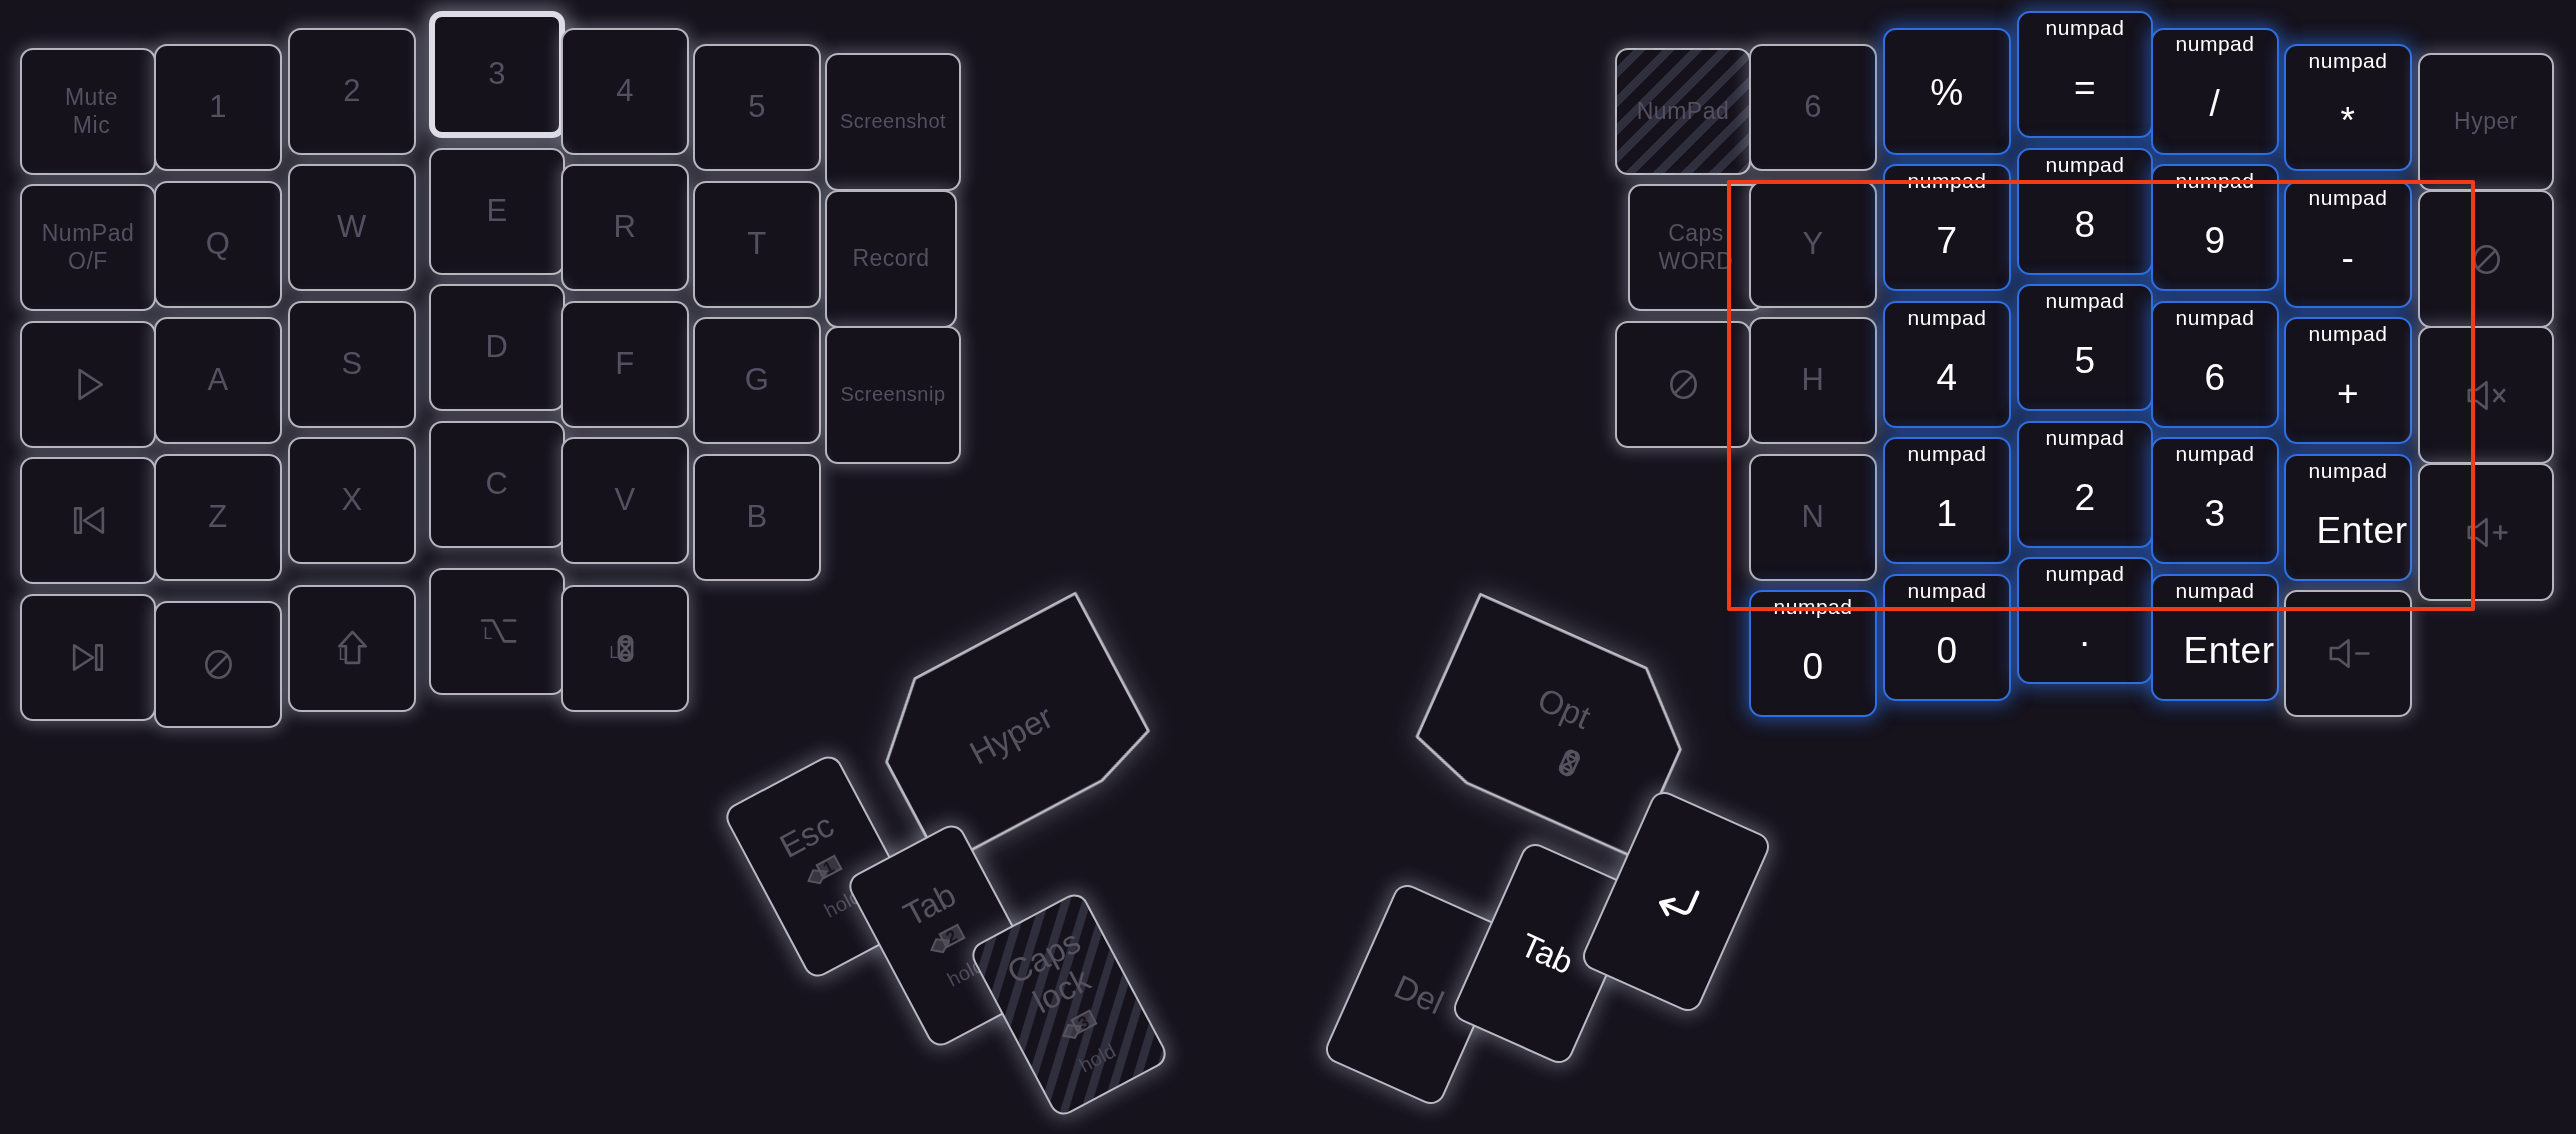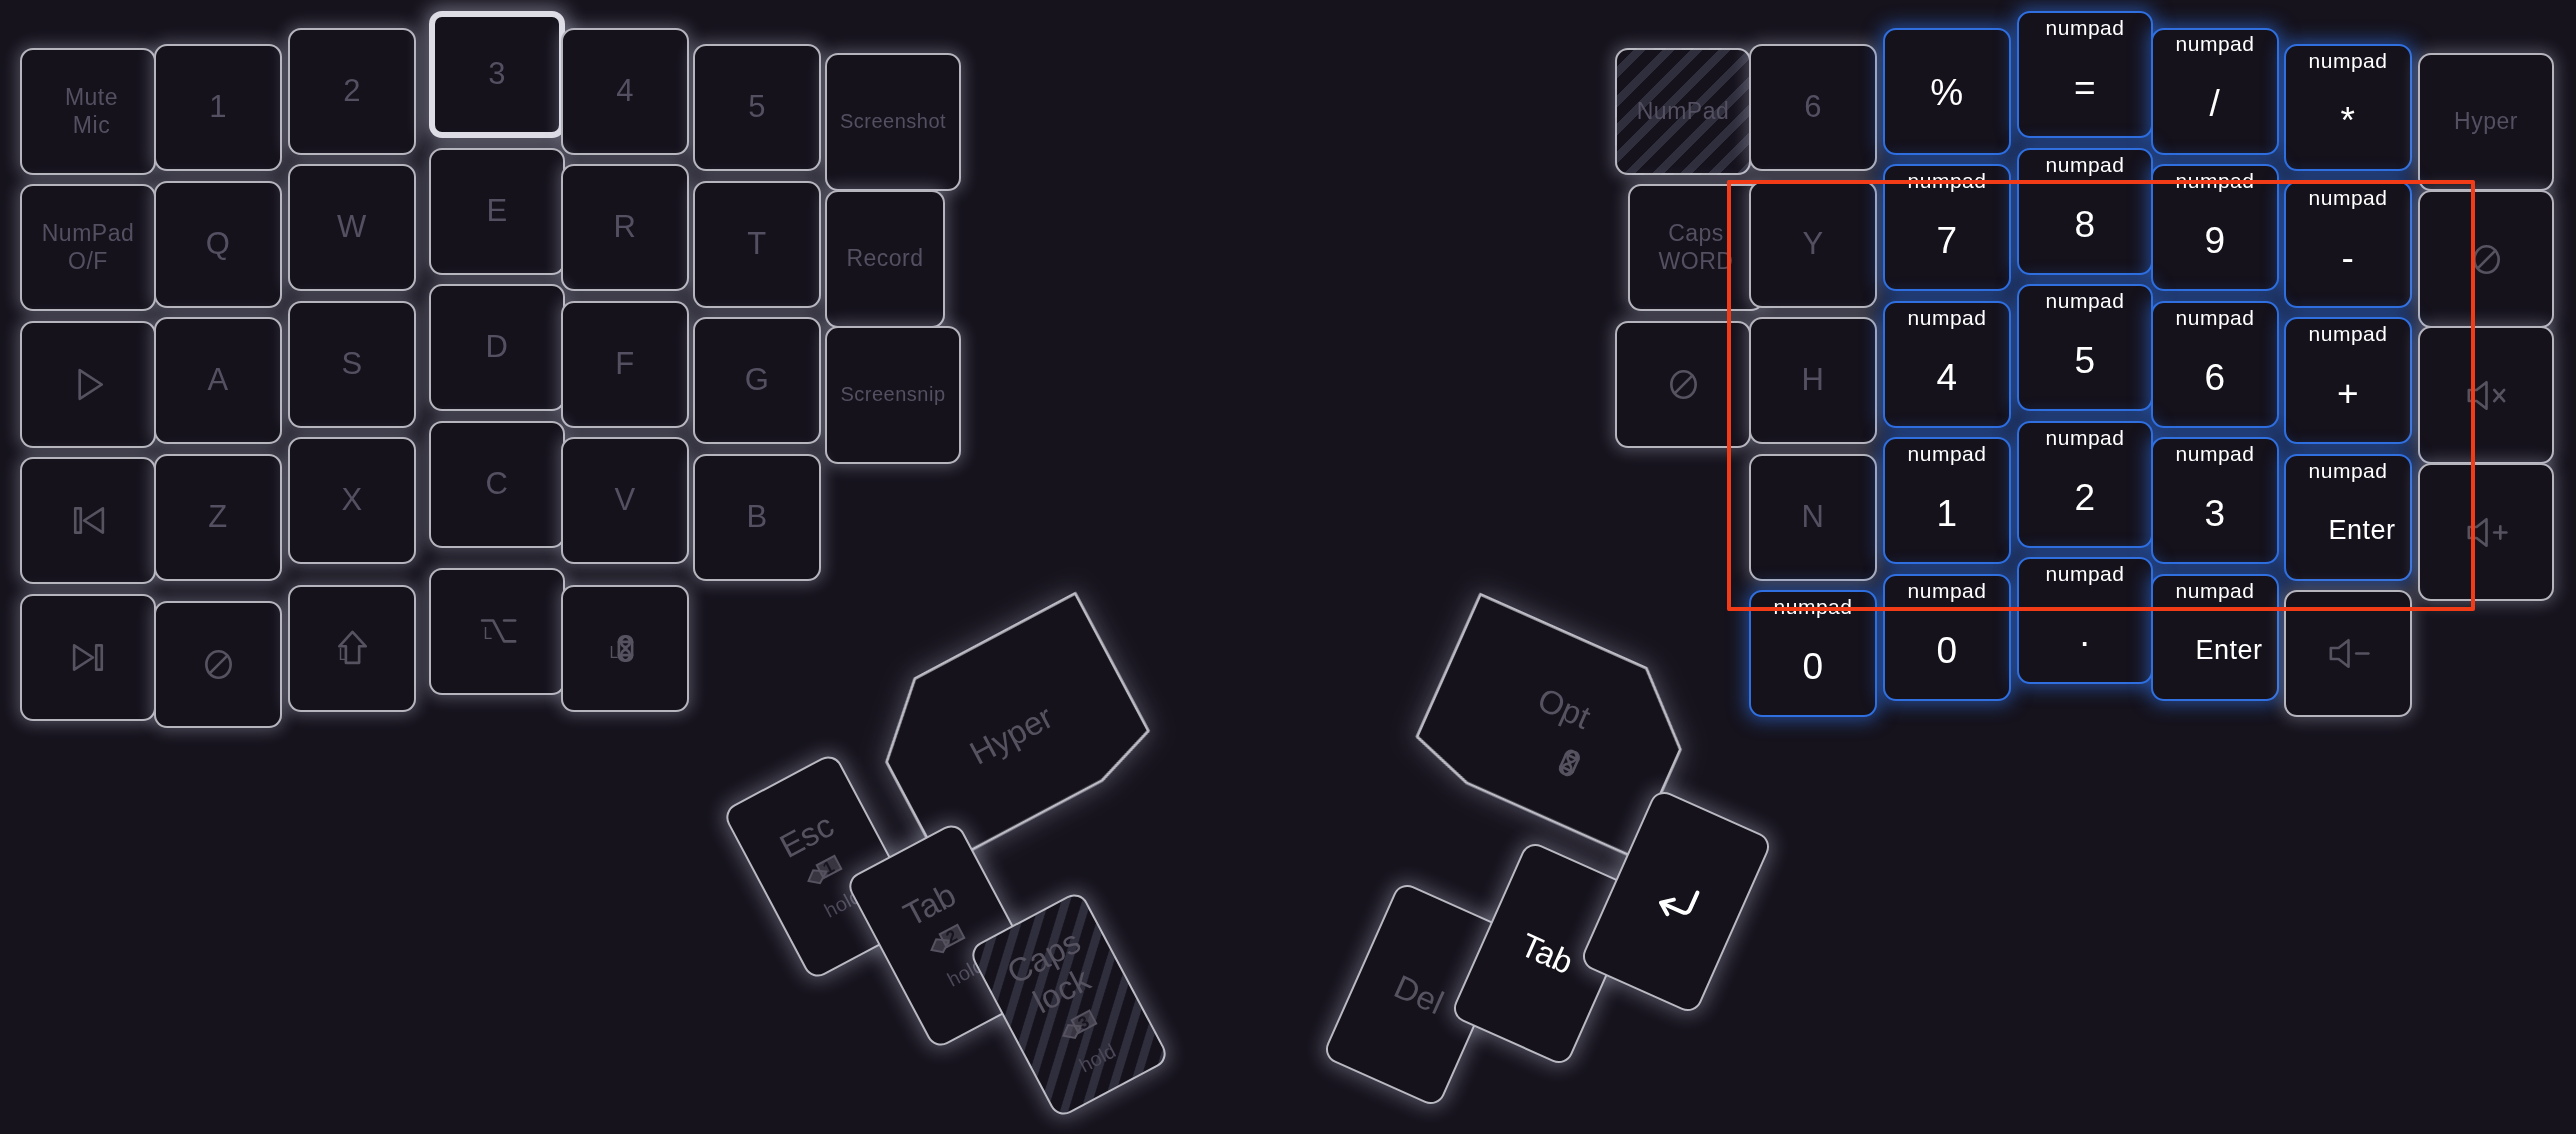--- a/index.html
+++ b/index.html
@@ -40,21 +40,21 @@
     padding-top: 3.7px;
   }
   .key.np .np-tag {
     font-size: 21px; color: #ffffff; font-weight: 400;
     line-height: 1; margin-bottom: 1.8px;
   }
   .key.np .np-main {
     flex: 1; display: flex; align-items: center; justify-content: center;
     font-size: 37px; color: #ffffff; width: 100%;
   }
-  .key.np .np-main.txt { font-size: 27px; padding-left: 28px; }
+  .key.np .np-main.txt { font-size: 37px; padding-left: 28px; }
   
   .key.striped {
     background-image: repeating-linear-gradient(
       -45deg, rgba(120,128,155,.26) 0 8.3px, rgba(120,128,155,0) 8.3px 20px);
   }
 
   
   .tkey {
     position: absolute;
     background: #15121c;
@@ -130,21 +130,21 @@
       </div>
       <div class="key" style="left: 429px; top: 148px; width: 136px; height: 127px;">
         <span>E</span>
       </div>
       <div class="key" style="left: 561px; top: 164px; width: 128px; height: 127px;">
         <span>R</span>
       </div>
       <div class="key" style="left: 693px; top: 181px; width: 128px; height: 127px;">
         <span>T</span>
       </div>
-      <div class="key small" style="left: 825px; top: 190px; width: 120px; height: 138px;">
+      <div class="key small" style="left: 825px; top: 190px; width: 132px; height: 138px;">
         <span>Record</span>
       </div>
       <div class="key" style="left: 20px; top: 321px; width: 136px; height: 127px;">
         <span style="position:relative;display:block">
           <svg class="ic" width="53" height="53" viewBox="0 0 48 48" fill="none" stroke="#56525f" stroke-width="2.4" stroke-linejoin="round" stroke-linecap="round">
             <path d="M16 11 L36 24 L16 37 Z"></path>
           </svg>
         </span>
       </div>
       <div class="key" style="left: 154px; top: 317px; width: 128px; height: 127px;">

